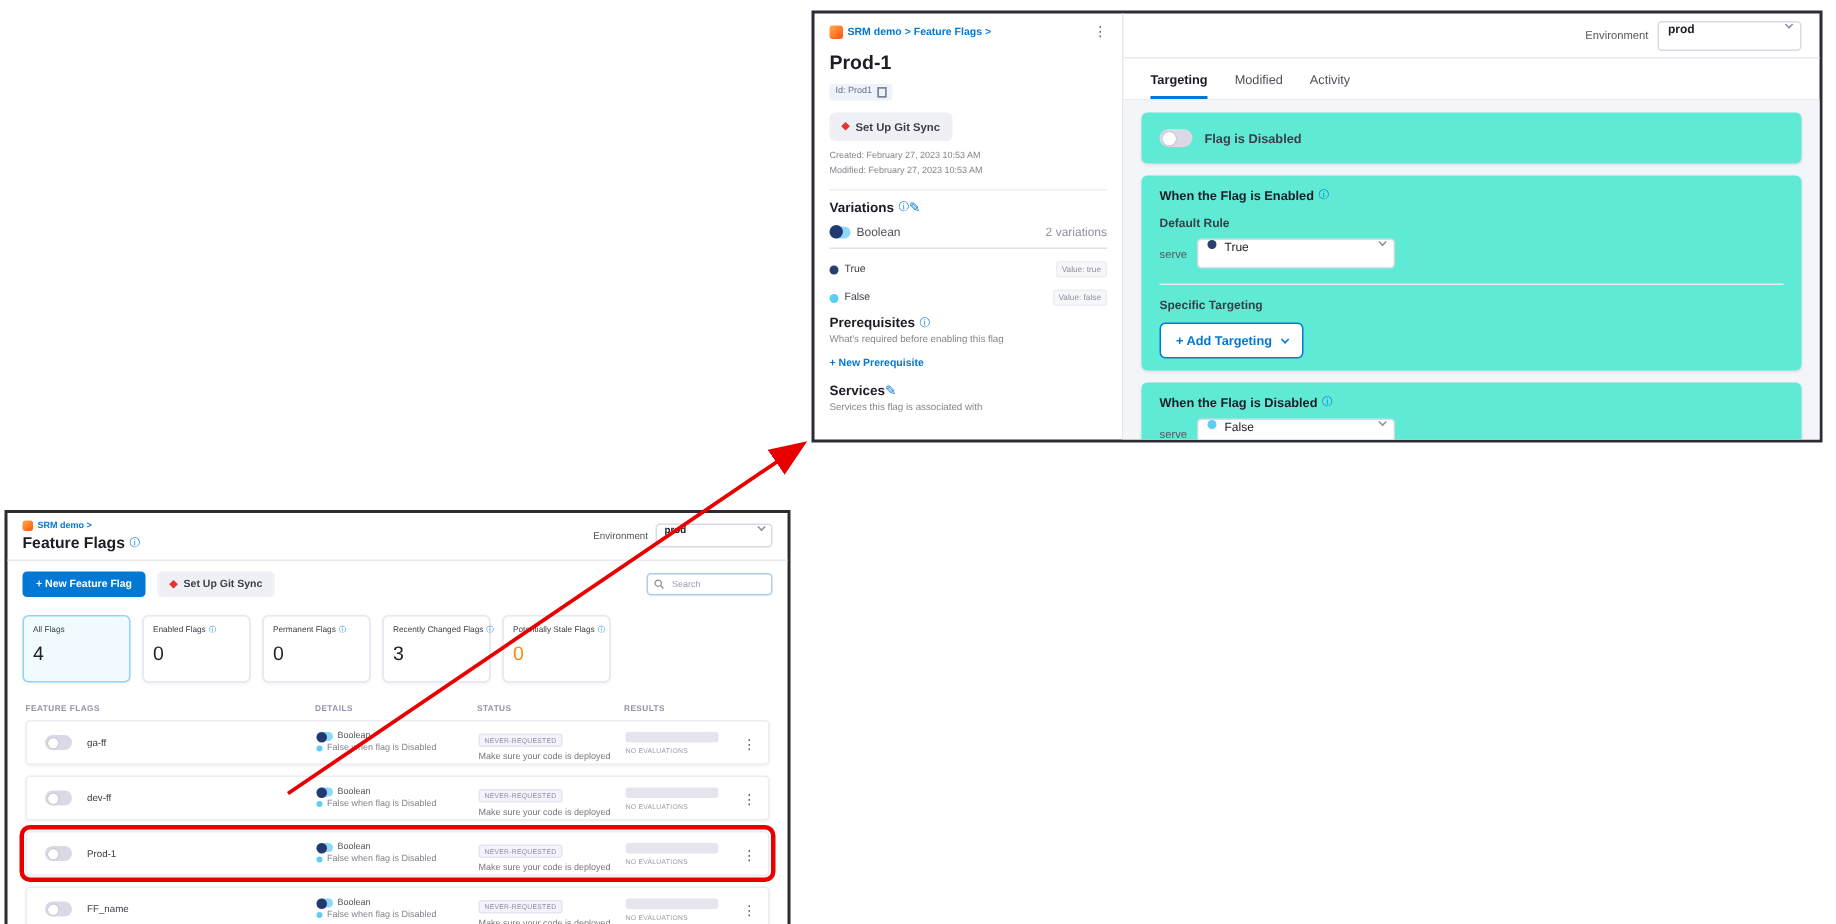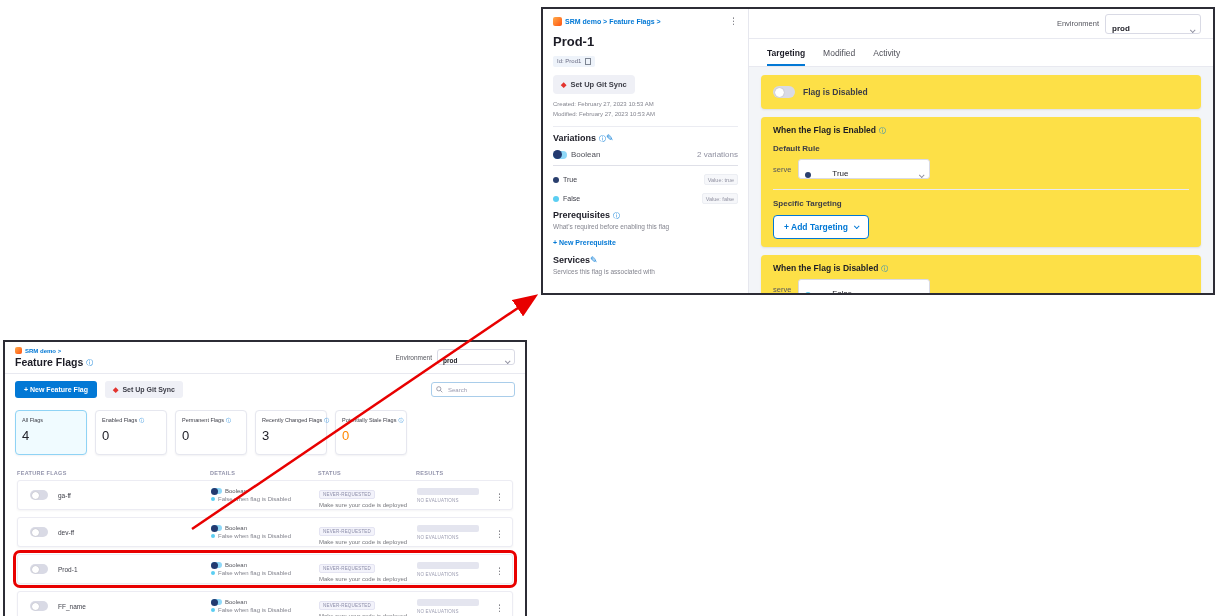--- a/index.html
+++ b/index.html
@@ -37,31 +37,31 @@
   .dot{width:6px;height:6px;border-radius:50%;flex-shrink:0}
   .dot.true{background:#2a3f6e}
   .dot.false{background:#5bcef2}
   .dot.sm{width:4px;height:4px}
   .value-badge{margin-left:auto;font-size:5.5px;color:#8f90a0;background:#f6f7fa;border:1px solid #eceef3;border-radius:2px;padding:1.5px 3px}
   .desc{font-size:6.5px;color:#84858f;margin-top:3px}
   .link{font-size:7px;color:#0278d5;font-weight:bold;margin-top:9px;display:inline-block;cursor:pointer}
 
   .flag-main{flex:1;display:flex;flex-direction:column;min-width:0}
   .env-bar{height:30px;display:flex;align-items:center;justify-content:flex-end;gap:6px;padding:0 12px;border-bottom:1px solid #e8e9f0;font-size:7.5px;color:#55565e;flex-shrink:0}
-  .select{display:flex;align-items:flex-end;gap:21px;background:#fff;border:1px solid #d9dae5;border-radius:3px;padding:0 6px;height:20px;font-size:8px;color:#22222a;cursor:pointer}
+  .select{display:flex;align-items:flex-start;gap:5px;background:#fff;border:1px solid #d9dae5;border-radius:3px;padding:0 6px;height:20px;font-size:8px;color:#22222a;cursor:pointer}
   .select .val{font-weight:bold}
   .chev{width:4px;height:4px;border-right:1px solid #8f90a0;border-bottom:1px solid #8f90a0;transform:rotate(45deg) translateY(-1px);margin-left:auto;flex-shrink:0}
   .chev.blue{border-color:#0278d5}
   .env-select{width:96px}
   .tabs{display:flex;gap:18px;padding:0 18px;border-bottom:1px solid #e8e9f0;height:28px;align-items:stretch;flex-shrink:0}
   .tab{font-size:8.5px;color:#4f5059;position:relative;display:flex;align-items:center;cursor:pointer}
   .tab.active{color:#1c1c26;font-weight:bold}
   .tab.active::after{content:"";position:absolute;left:0;right:0;bottom:0;height:2px;background:#0278d5}
   .content{flex:1;background:#f3f5f8;padding:8px 12px;display:flex;flex-direction:column;gap:8px;overflow:hidden}
-  .card{background:#fde047;border-radius:4px;box-shadow:0 1px 2px rgba(40,41,61,.1);padding:8px 12px}
+  .card{background:#5eead4;border-radius:4px;box-shadow:0 1px 2px rgba(40,41,61,.1);padding:8px 12px}
   .toggle-card{display:flex;align-items:center;gap:8px;font-size:8.5px;font-weight:bold;color:#3c3d47;height:34px;flex-shrink:0}
   .toggle{width:22px;height:12px;border-radius:6px;background:#d9dae5;position:relative;flex-shrink:0;cursor:pointer}
   .toggle::after{content:"";position:absolute;left:1.5px;top:1.5px;width:9px;height:9px;border-radius:50%;background:#fff;box-shadow:0 0 1px rgba(0,0,0,.35)}
   .toggle.sm{width:18px;height:10px}
   .toggle.sm::after{width:7px;height:7px}
   .card h3{font-size:8.5px;font-weight:bold;color:#1c1c26;display:flex;align-items:center;gap:3px;margin:0}
   .sub{font-size:8px;color:#3c3d47;font-weight:bold;margin-top:9px}
   .serve-row{display:flex;align-items:center;gap:7px;margin-top:6px;font-size:7.5px;color:#55565e}
   .serve-select{width:132px;height:20px}
   .hr{border-top:1px solid #e8e9f0;margin:10px 0 0}

